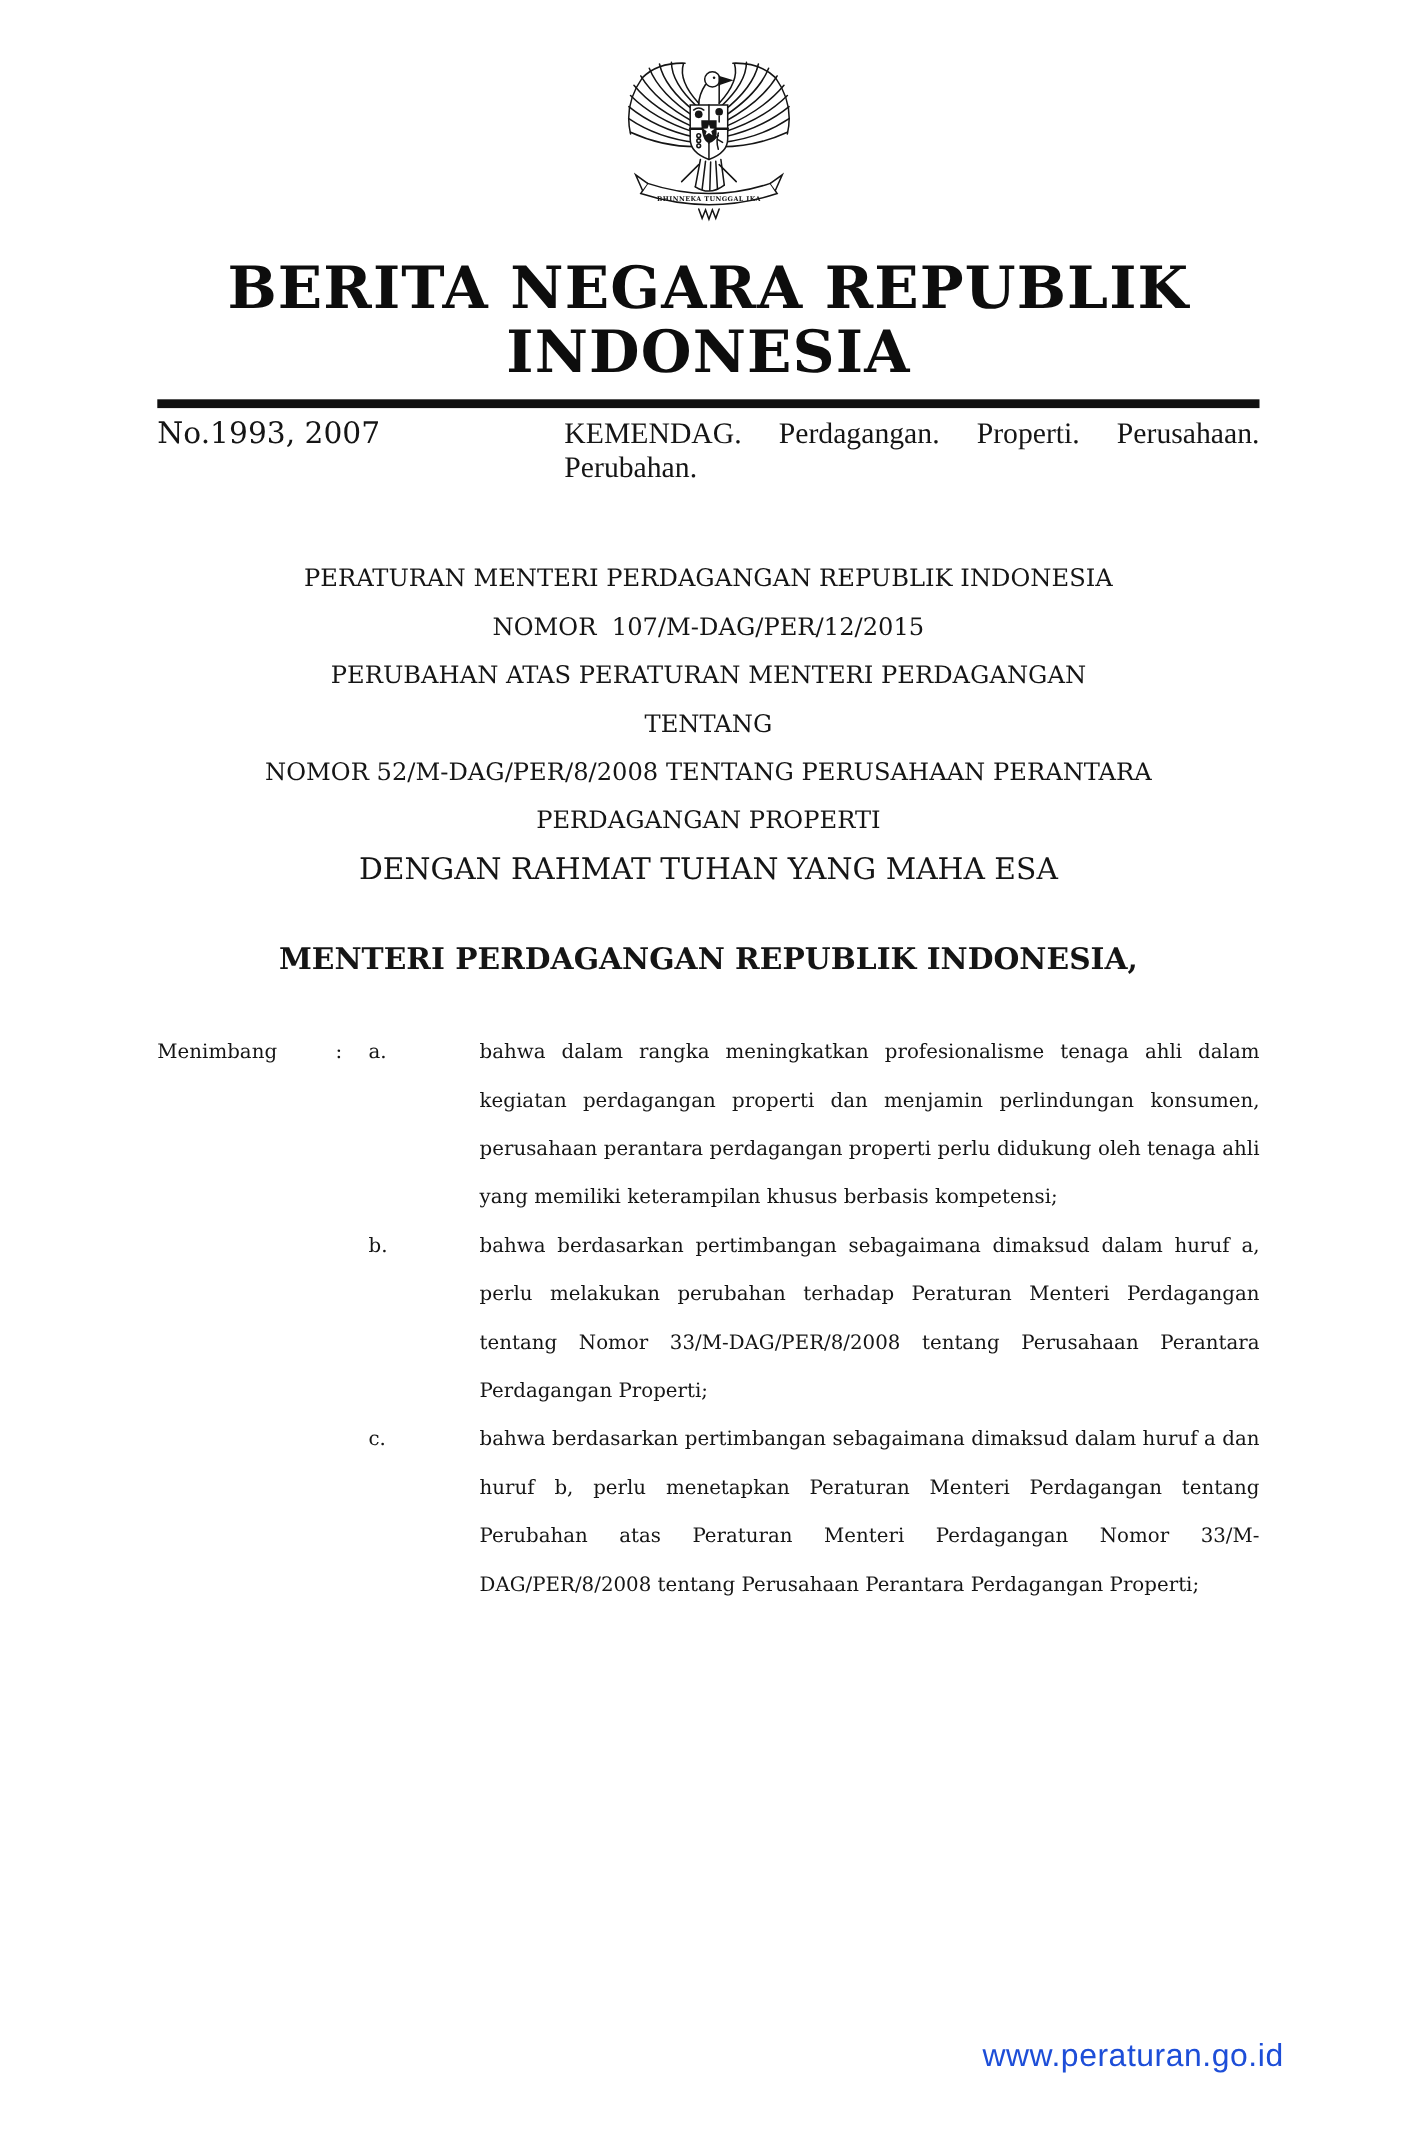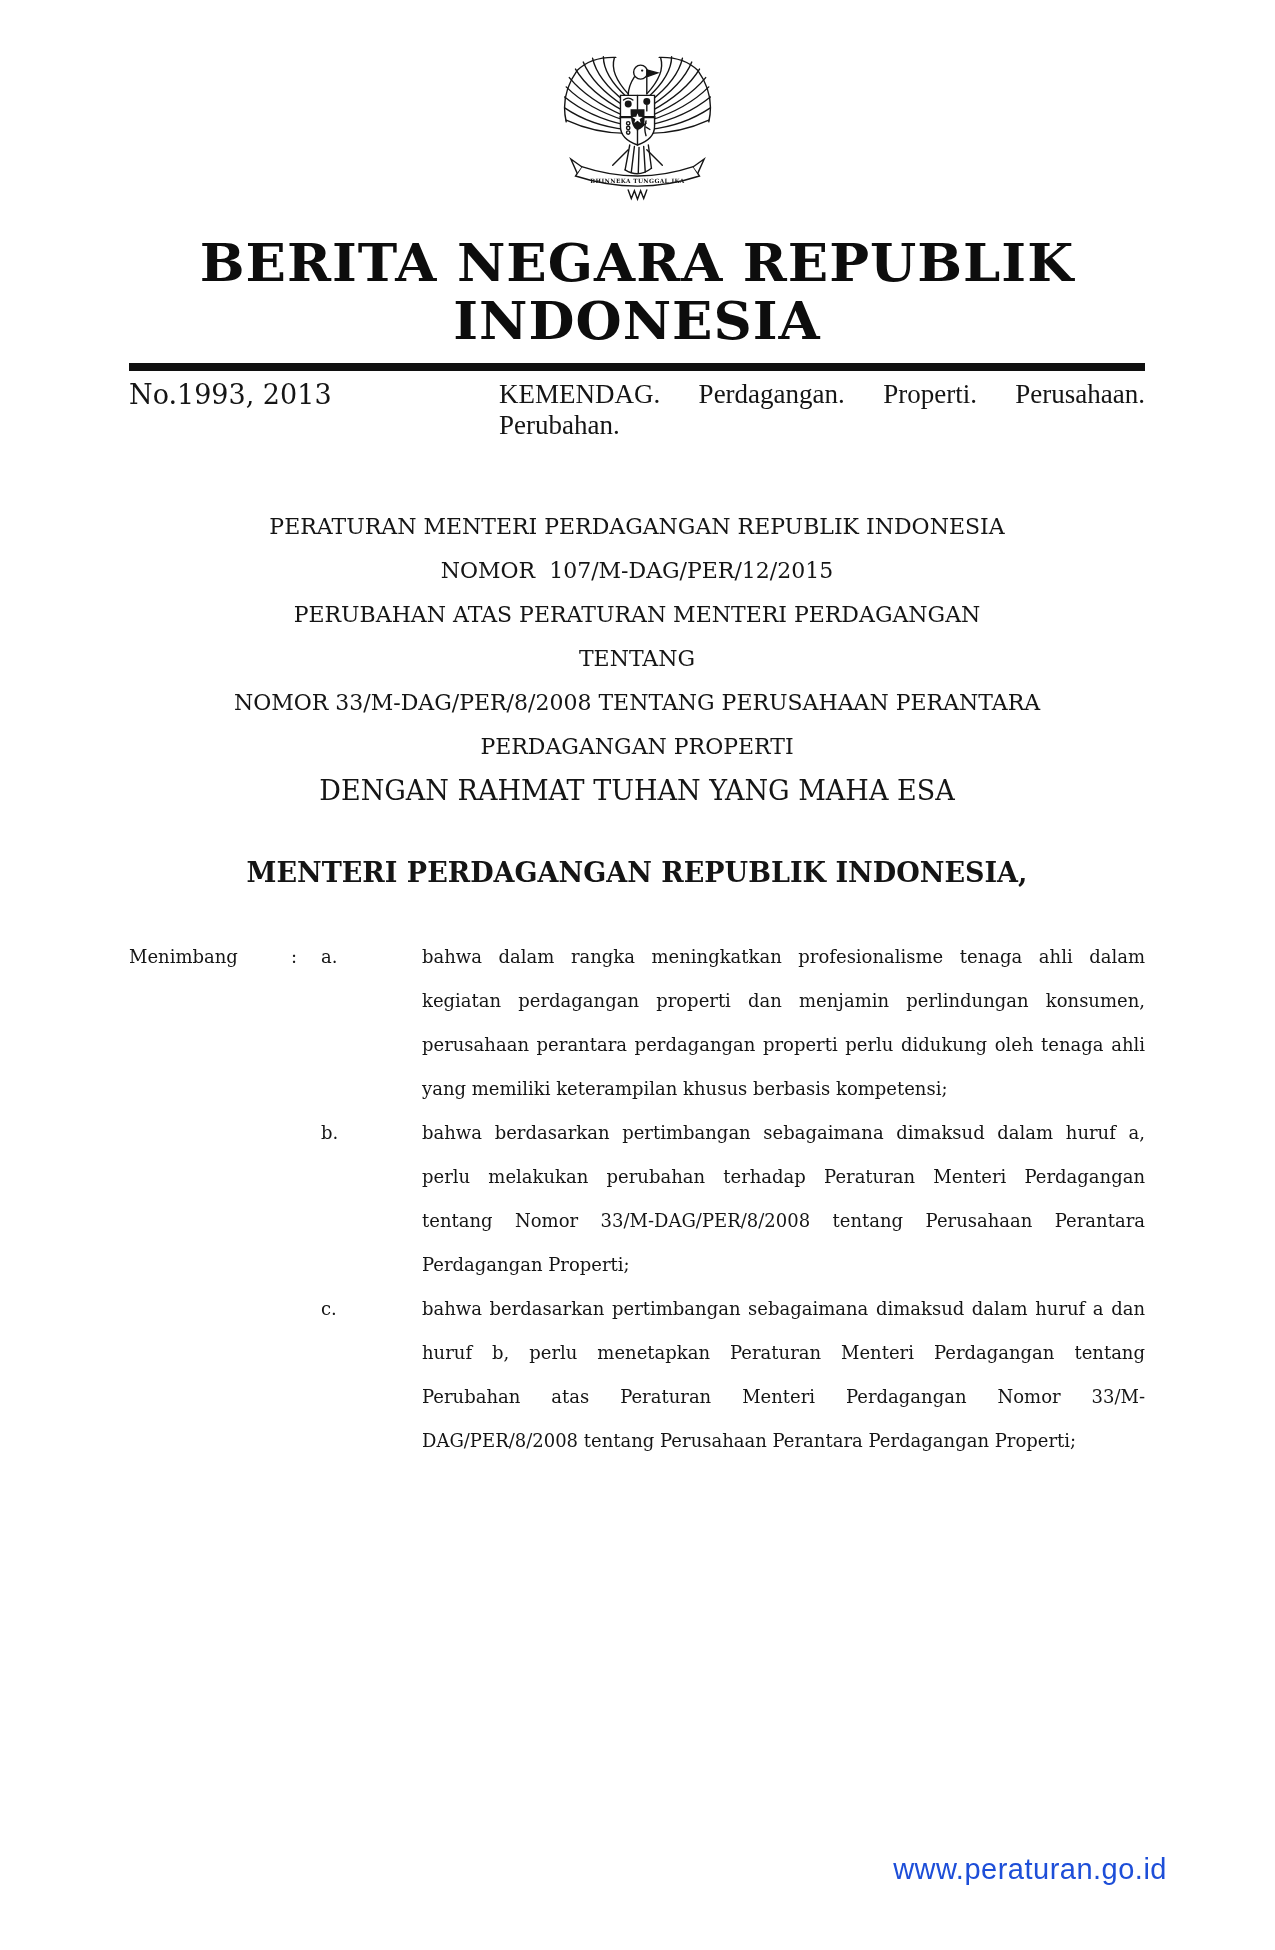--- a/index.html
+++ b/index.html
@@ -4,21 +4,21 @@
 <style>
   html,body { margin:0; padding:0; background:#ffffff; }
   .page {
     position:relative;
     width:1275px; height:1950px;
     background:#ffffff;
     color:#151515;
     font-family:"DejaVu Serif","Liberation Serif",serif;
     overflow:hidden;
   }
-  .content { position:absolute; left:129px; right:130px; top:0; }
+  .content { position:absolute; left:143px; right:130px; top:0; }
 
   
   .emblem { display:block; margin:52px auto 0 auto; }
   .masthead-title {
     margin:26px 0 0 0;
     text-align:center;
     font-size:53px; font-weight:bold;
     line-height:58px; letter-spacing:1px;
     color:#0d0d0d;
   }
@@ -154,30 +154,30 @@
     </svg>
 
     <h1 class="masthead-title">
       <span>BERITA NEGARA</span>
       <span>REPUBLIK INDONESIA</span>
     </h1>
 
     <div class="rule"></div>
 
     <div class="issue-row">
-      <span class="issue-number">No.1993, 2013</span>
+      <span class="issue-number">No.1993, 2007</span>
       <span class="subject-note">KEMENDAG. Perdagangan. Properti. Perusahaan. Perubahan.</span>
     </div>
 
     <div class="heading-block">
       <span>PERATURAN MENTERI PERDAGANGAN REPUBLIK INDONESIA</span>
       <span>NOMOR &nbsp;107/M-DAG/PER/12/2015</span>
       <span>PERUBAHAN ATAS PERATURAN MENTERI PERDAGANGAN</span>
       <span>TENTANG</span>
-      <span>NOMOR 33/M-DAG/PER/8/2008 TENTANG PERUSAHAAN PERANTARA</span>
+      <span>NOMOR 52/M-DAG/PER/8/2008 TENTANG PERUSAHAAN PERANTARA</span>
       <span>PERDAGANGAN PROPERTI</span>
     </div>
 
     <p class="invocation">DENGAN RAHMAT TUHAN YANG MAHA ESA</p>
     <p class="authority">MENTERI PERDAGANGAN REPUBLIK INDONESIA,</p>
 
     <section class="considering">
       <div class="c-row">
         <span class="c-label">Menimbang</span>
         <span class="c-colon">:</span>

